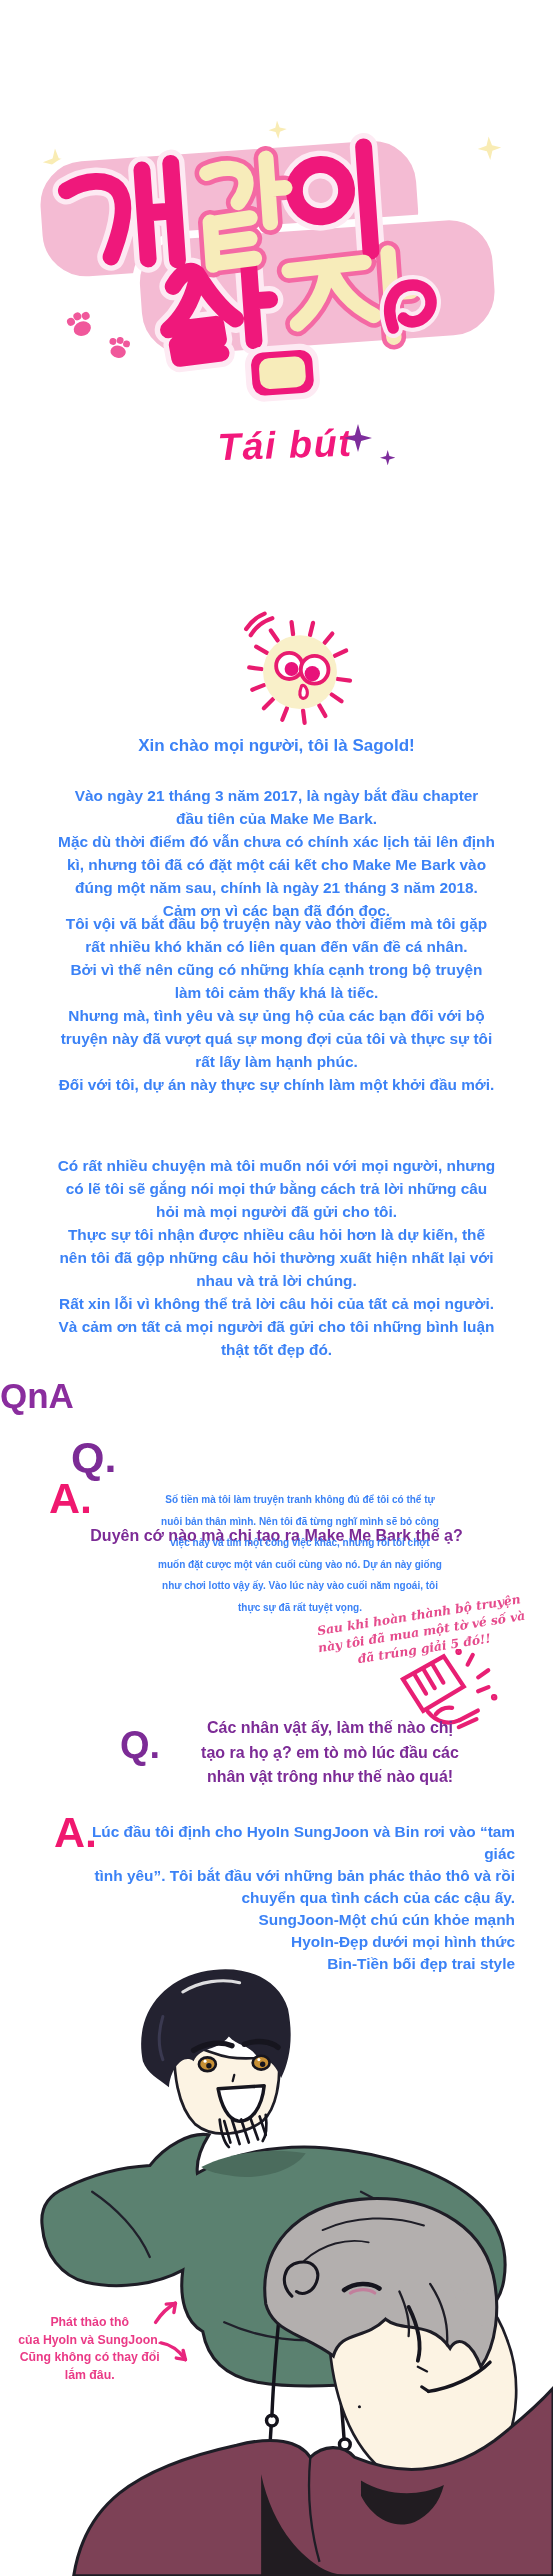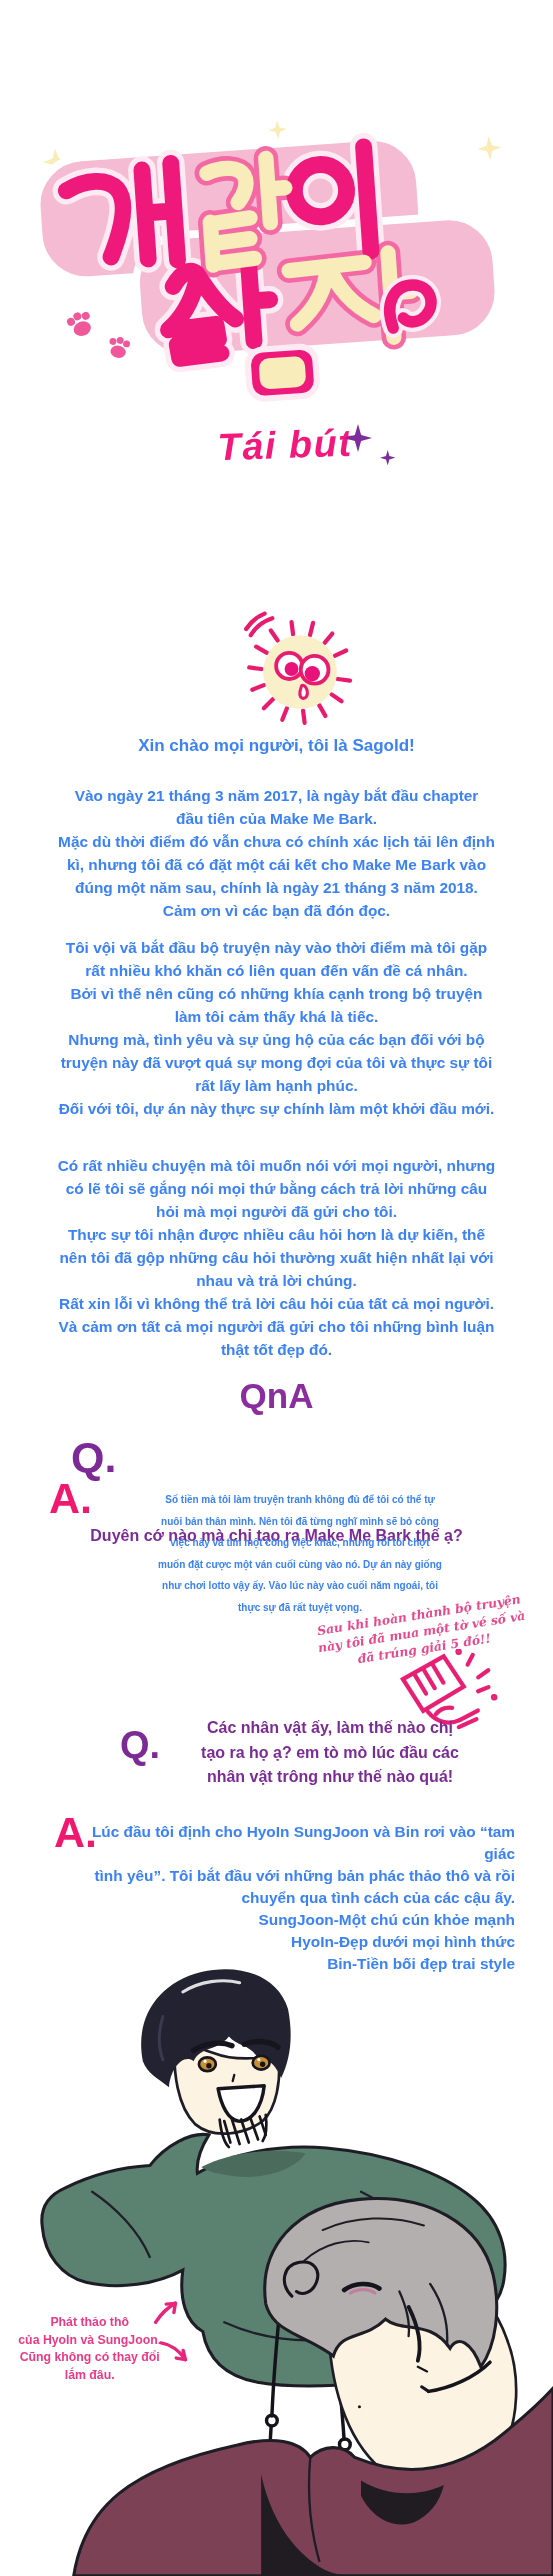--- a/index.html
+++ b/index.html
@@ -10,23 +10,23 @@
   .logo-svg{left:20px;top:121px;}
   .sr{position:absolute;width:0.8px;height:0.8px;overflow:hidden;clip:rect(0 0 0 0);white-space:nowrap;}
   .taibut{left:108px;top:424px;width:354px;text-align:center;font-size:38px;font-style:italic;
           font-weight:bold;color:#f2187c;transform:rotate(-2deg);letter-spacing:1.5px;}
   .spark1{left:344px;top:424px;}
   .spark2{left:380px;top:450px;}
   .doodle{left:240px;top:609px;}
   .greeting{left:0;width:553px;top:736px;font-size:17px;}
   .para{left:0;width:553px;font-size:15.4px;line-height:23px;}
   .p1{top:784px;}
-  .p2{top:936px;}
+  .p2{top:912px;}
   .p3{top:1154px;}
-  .qna-heading{left:0;width:553px;top:1376px;text-align:center;font-size:35px;font-weight:bold;color:#8a2d9e;}
+  .qna-heading{left:0;width:553px;top:1376px;font-size:35px;font-weight:bold;color:#8a2d9e;}
   .qletter{font-size:43px;font-weight:bold;color:#7c2b96;line-height:1;}
   .aletter{font-size:43px;font-weight:bold;color:#f0186f;line-height:1;}
   .q1l{left:71px;top:1436px;}
   .q1t{left:0;width:553px;top:1525px;font-size:16px;line-height:21.5px;color:#7c2b96;}
   .a1l{left:49px;top:1477px;}
   .a1t{left:85px;width:430px;top:1489px;font-size:10px;line-height:21.5px;}
   .qtext{font-weight:bold;text-align:center;white-space:pre-line;color:#7c2b96;}
   .note{left:306px;top:1606px;width:231px;color:#e54b8c;font-family:"DejaVu Serif","Liberation Serif",serif;
         font-style:italic;font-weight:bold;font-size:12.3px;line-height:17px;transform:rotate(-9deg);
         text-align:center;white-space:pre-line;}

